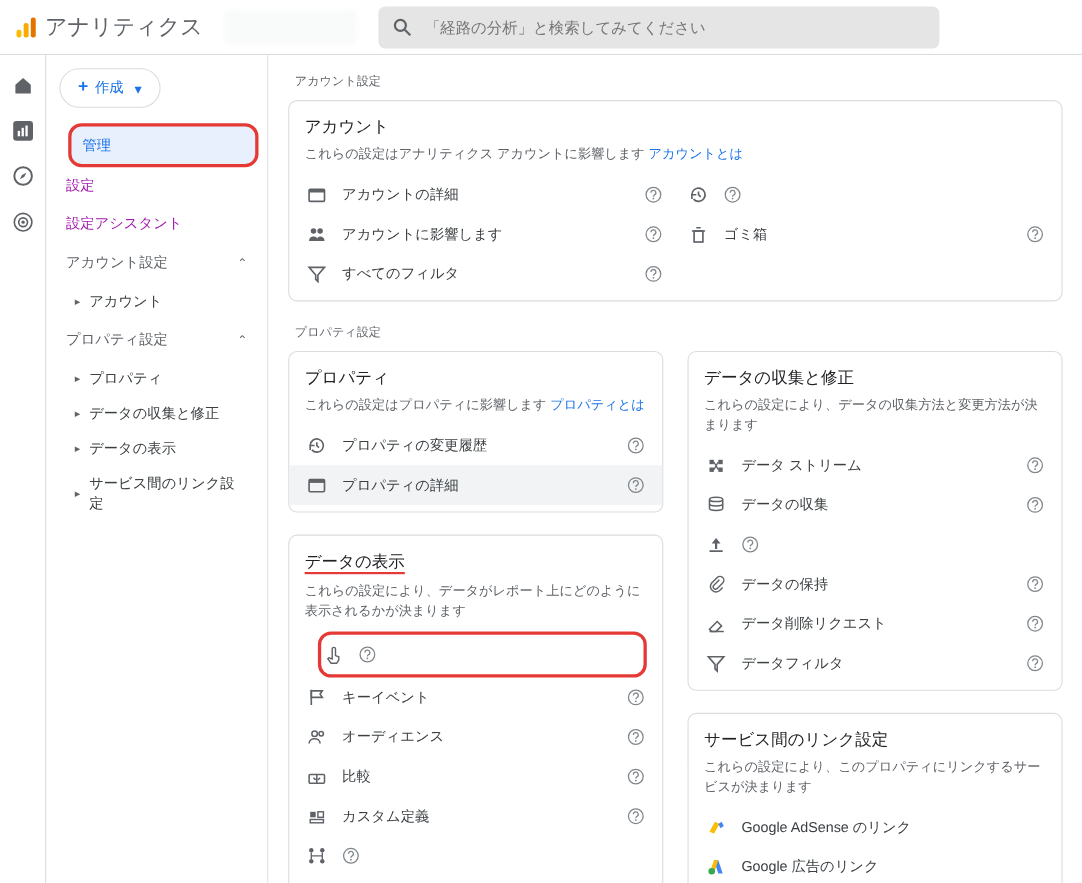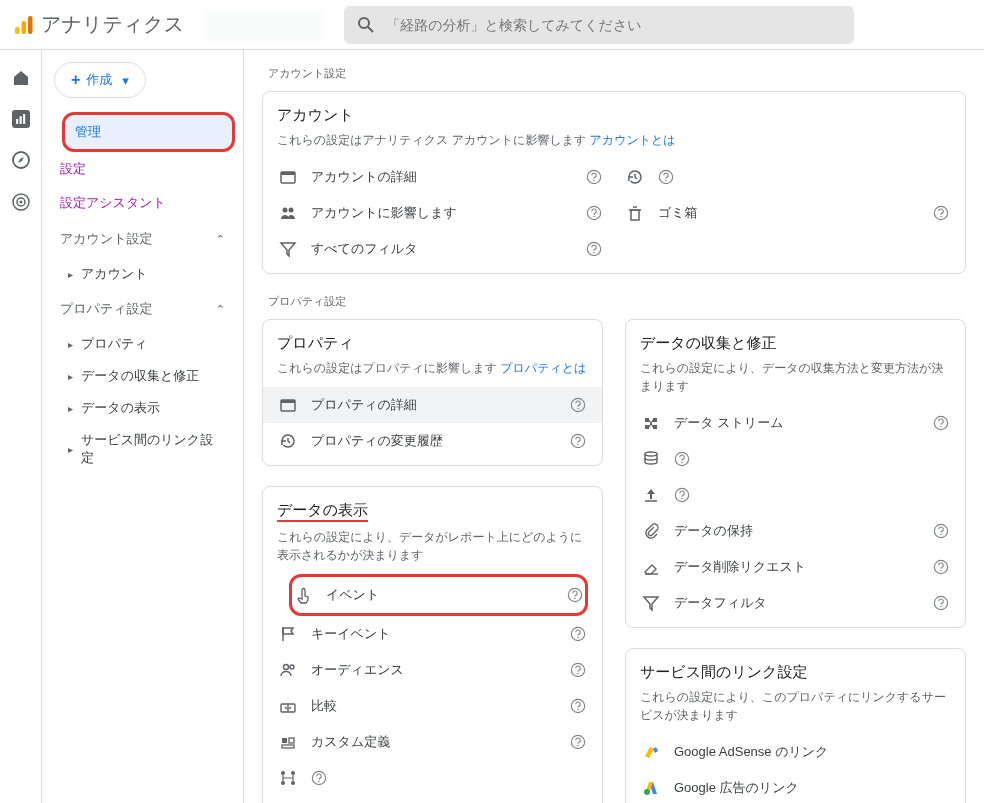--- a/index.html
+++ b/index.html
@@ -332,52 +332,51 @@
 
     <div class="row2">
       <div class="col">
 
         <div class="card">
           <div class="card-title">プロパティ</div>
           <div class="card-desc">
             <span>これらの設定はプロパティに影響します </span><a href="#" class="link">プロパティとは</a>
           </div>
           <div id="prop-items">
+              <div class="item-row">
+    <svg class="item-icon" viewBox="0 0 18 18">
+                  <use href="#i-history"></use>
+                </svg>
+    <span class="item-label">プロパティの変更履歴</span>
+    <svg class="item-help" viewBox="0 0 18 18">
+                  <use href="#i-help"></use>
+                </svg>
+  </div>
               <div class="item-row selected">
     <svg class="item-icon" viewBox="0 0 18 18">
                   <use href="#i-card"></use>
                 </svg>
     <span class="item-label">プロパティの詳細</span>
-    <svg class="item-help" viewBox="0 0 18 18">
-                  <use href="#i-help"></use>
-                </svg>
-  </div>
-              <div class="item-row">
-    <svg class="item-icon" viewBox="0 0 18 18">
-                  <use href="#i-history"></use>
-                </svg>
-    <span class="item-label">プロパティの変更履歴</span>
     <svg class="item-help" viewBox="0 0 18 18">
                   <use href="#i-help"></use>
                 </svg>
   </div>
             </div>
         </div>
 
         <div class="card">
           <div class="card-title">
             <span class="card-desc-underline">データの表示</span>
           </div>
           <div class="card-desc">これらの設定により、データがレポート上にどのように表示されるかが決まります</div>
           <div id="disp-items">
               <div class="item-row redbox">
     <svg class="item-icon" viewBox="0 0 18 18">
                   <use href="#i-touch"></use>
                 </svg>
-    <span class="item-label">イベント</span>
     <svg class="item-help" viewBox="0 0 18 18">
                   <use href="#i-help"></use>
                 </svg>
   </div>
               <div class="item-row">
     <svg class="item-icon" viewBox="0 0 18 18">
                   <use href="#i-flag"></use>
                 </svg>
     <span class="item-label">キーイベント</span>
     <svg class="item-help" viewBox="0 0 18 18">
@@ -440,20 +439,21 @@
                 </svg>
     <span class="item-label">データ ストリーム</span>
     <svg class="item-help" viewBox="0 0 18 18">
                   <use href="#i-help"></use>
                 </svg>
   </div>
               <div class="item-row">
     <svg class="item-icon" viewBox="0 0 18 18">
                   <use href="#i-database"></use>
                 </svg>
+    <span class="item-label">データの収集</span>
     <svg class="item-help" viewBox="0 0 18 18">
                   <use href="#i-help"></use>
                 </svg>
   </div>
               <div class="item-row">
     <svg class="item-icon" viewBox="0 0 18 18">
                   <use href="#i-upload"></use>
                 </svg>
     <svg class="item-help" viewBox="0 0 18 18">
                   <use href="#i-help"></use>

